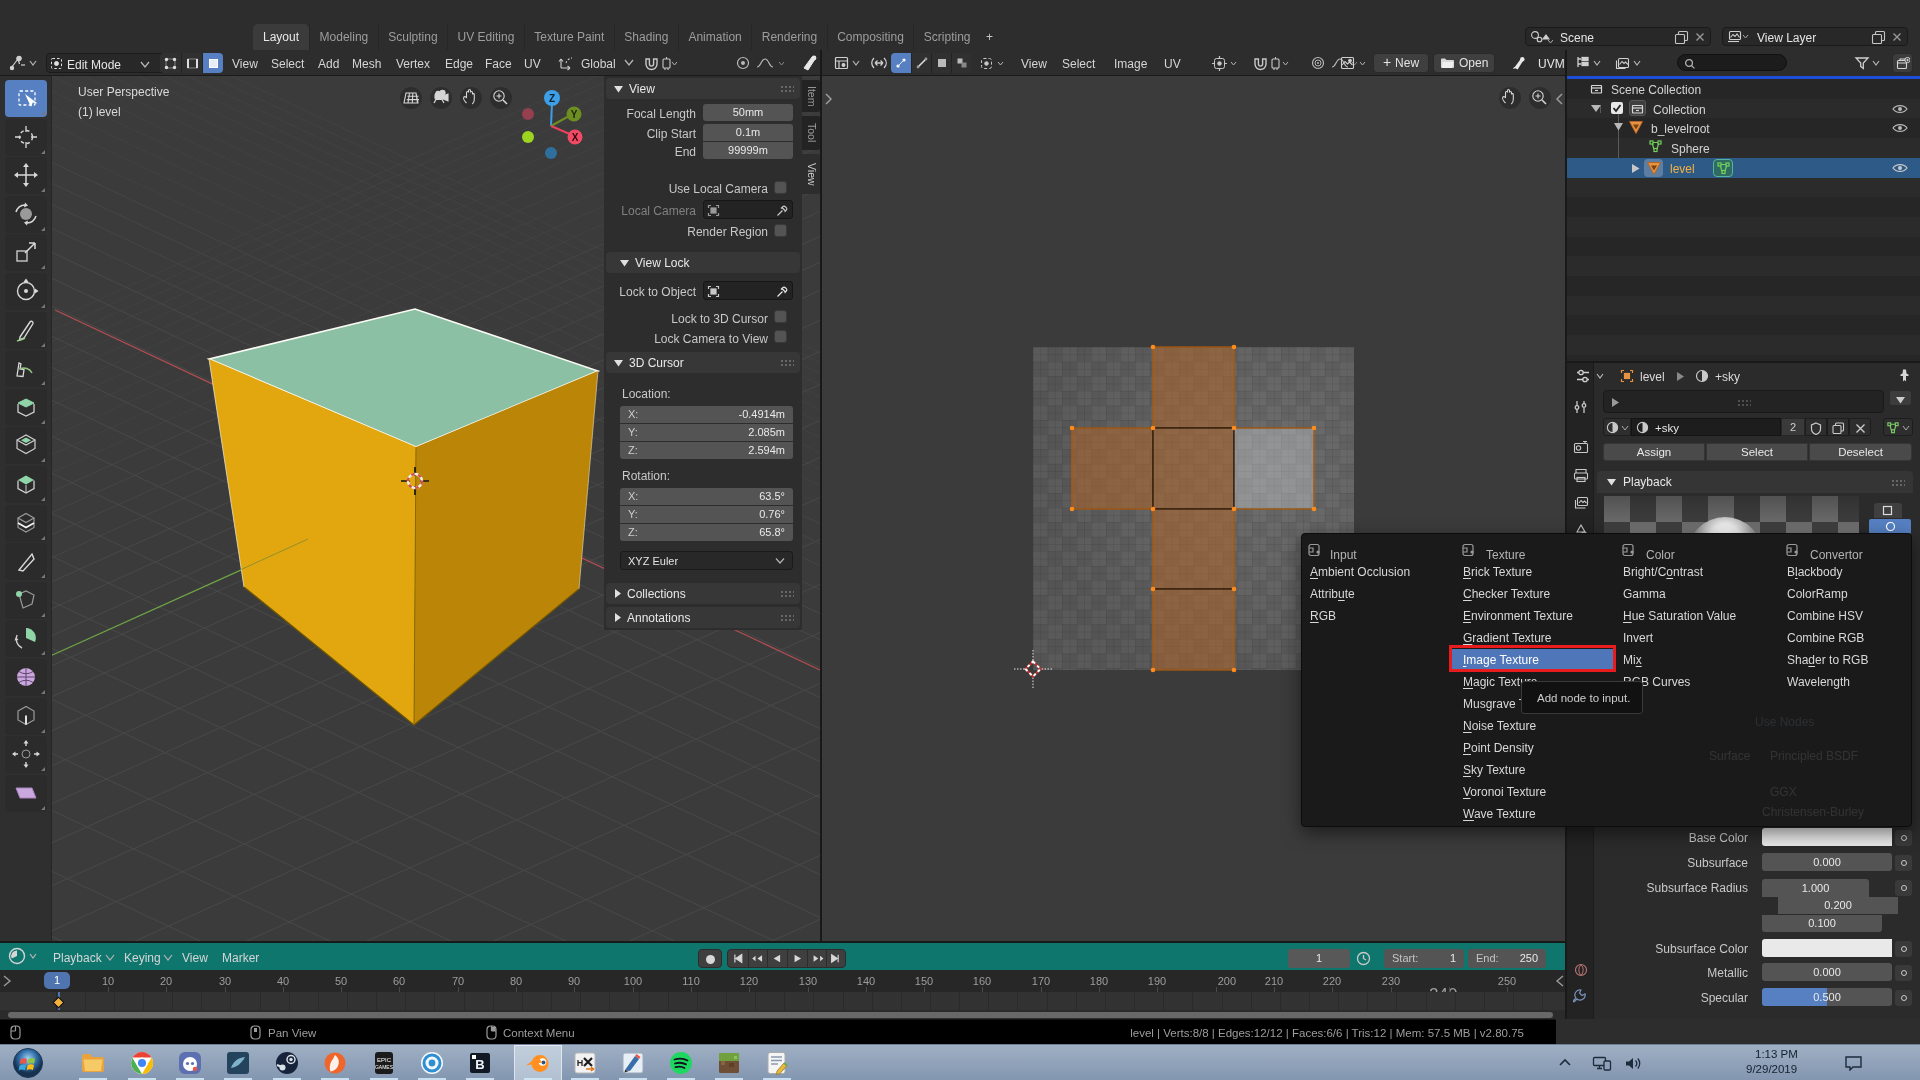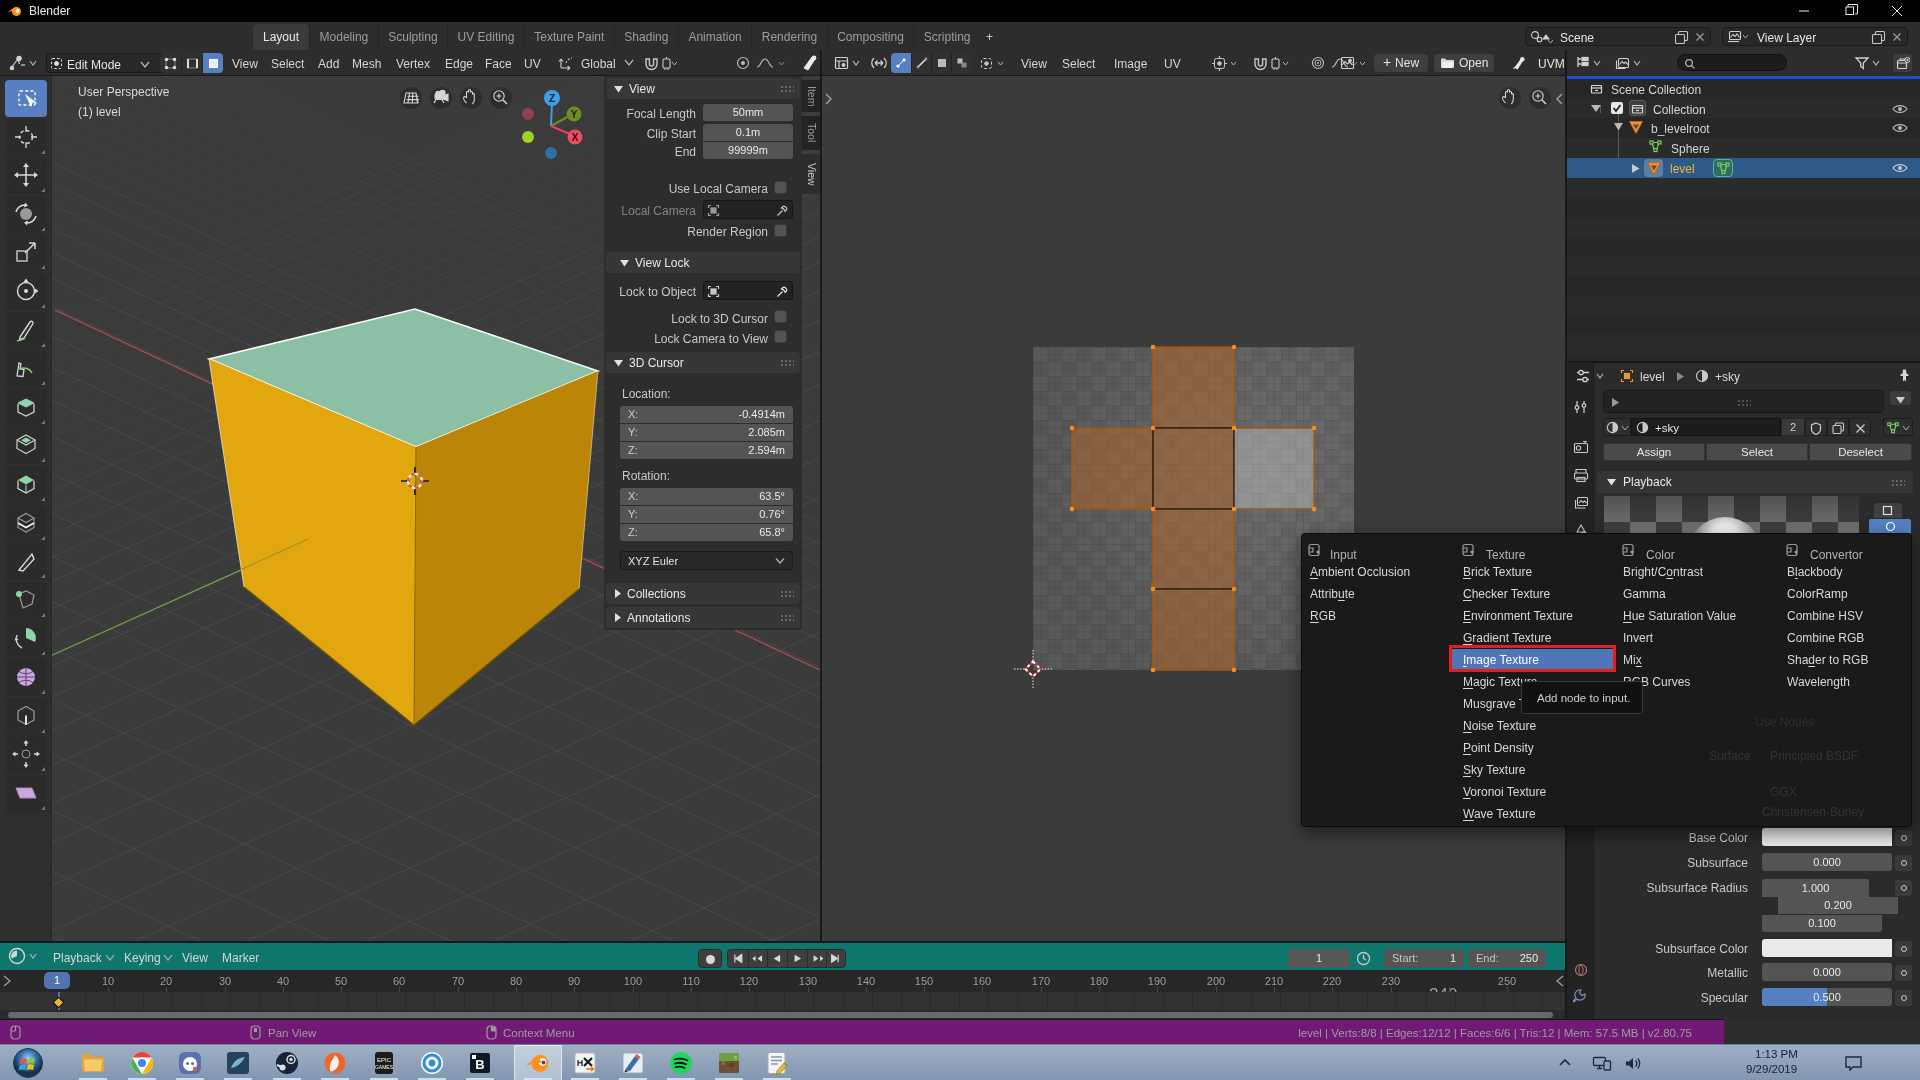--- a/index.html
+++ b/index.html
@@ -18,36 +18,20 @@
 .mi{position:absolute;font-size:12px;color:#d8d8d8;white-space:nowrap;line-height:1}
 .mh{position:absolute;font-size:12px;color:#b4b4b4;white-space:nowrap;line-height:1}
 u{text-decoration-thickness:1px;text-underline-offset:2px}
 .dot{position:absolute;left:328px;width:17px;height:16px;background:#3a3a3a;border-radius:3px}
 .dot::after{content:"";position:absolute;left:5.5px;top:5px;width:4px;height:4px;border:1.4px solid #c9c9c9;border-radius:50%}
 </style>
 </head>
 <body>
 <div id="root">
 
-<div class="abs" style="left:0;top:0;width:1920px;height:22px;background:#030303">
-  <svg class="abs" style="left:7px;top:3px" width="16" height="16" viewBox="0 0 16 16">
-    <circle cx="9.5" cy="8.5" r="4.5" fill="#ff9021"></circle>
-    <circle cx="10.5" cy="7.8" r="2" fill="#fff"></circle>
-    <path d="M1 9 L8 4 L10 7 Z" fill="#ff9021"></path>
-  </svg>
-  <span class="abs" style="left:29px;top:4px;font-size:12px;color:#e8e8e8">Blender</span>
-  <svg class="abs" style="left:1782px;top:0" width="138" height="22" viewBox="0 0 138 22">
-    <g stroke="#e8e8e8" stroke-width="1" fill="none">
-      <path d="M17 11 h10"></path>
-      <rect x="64" y="7" width="7.5" height="7.5"></rect>
-      <path d="M66 7 v-2.5 h9.5 v9.5 h-2.5"></path>
-      <path d="M110 6 l10 10 M120 6 l-10 10"></path>
-    </g>
-  </svg>
-</div>
 
 
 <div class="abs" style="left:253px;top:24px;height:26px;display:flex;font-size:12px;color:#9d9d9d">
   <div style="padding:6px 10px;background:#3b3b3b;color:#e8e8e8;border-radius:5px 5px 0 0">Layout</div>
   <div style="padding:6px 9.5px;border-left:1px solid #262626">Modeling</div>
   <div style="padding:6px 9.5px;border-left:1px solid #262626">Sculpting</div>
   <div style="padding:6px 9.5px;border-left:1px solid #262626">UV Editing</div>
   <div style="padding:6px 9.5px;border-left:1px solid #262626">Texture Paint</div>
   <div style="padding:6px 9.5px;border-left:1px solid #262626">Shading</div>
   <div style="padding:6px 9.5px;border-left:1px solid #262626">Animation</div>
@@ -1113,21 +1097,21 @@
         <span style="position:absolute;left:904px;top:5px;width:40px;text-align:center;font-size:11px;color:#9d9d9d">150</span>
         <div style="position:absolute;left:924px;bottom:0;width:1px;height:5px;background:#4a4a4a"></div>
         <span style="position:absolute;left:962px;top:5px;width:40px;text-align:center;font-size:11px;color:#9d9d9d">160</span>
         <div style="position:absolute;left:982px;bottom:0;width:1px;height:5px;background:#4a4a4a"></div>
         <span style="position:absolute;left:1021px;top:5px;width:40px;text-align:center;font-size:11px;color:#9d9d9d">170</span>
         <div style="position:absolute;left:1041px;bottom:0;width:1px;height:5px;background:#4a4a4a"></div>
         <span style="position:absolute;left:1079px;top:5px;width:40px;text-align:center;font-size:11px;color:#9d9d9d">180</span>
         <div style="position:absolute;left:1099px;bottom:0;width:1px;height:5px;background:#4a4a4a"></div>
         <span style="position:absolute;left:1137px;top:5px;width:40px;text-align:center;font-size:11px;color:#9d9d9d">190</span>
         <div style="position:absolute;left:1157px;bottom:0;width:1px;height:5px;background:#4a4a4a"></div>
-        <span style="position:absolute;left:1196px;top:5px;width:40px;text-align:center;font-size:11px;color:#9d9d9d">200</span>
+        <span style="position:absolute;left:1196px;top:5px;width:40px;text-align:right;font-size:11px;color:#9d9d9d">200</span>
         <div style="position:absolute;left:1216px;bottom:0;width:1px;height:5px;background:#4a4a4a"></div>
         <span style="position:absolute;left:1254px;top:5px;width:40px;text-align:center;font-size:11px;color:#9d9d9d">210</span>
         <div style="position:absolute;left:1274px;bottom:0;width:1px;height:5px;background:#4a4a4a"></div>
         <span style="position:absolute;left:1312px;top:5px;width:40px;text-align:center;font-size:11px;color:#9d9d9d">220</span>
         <div style="position:absolute;left:1332px;bottom:0;width:1px;height:5px;background:#4a4a4a"></div>
         <span style="position:absolute;left:1371px;top:5px;width:40px;text-align:center;font-size:11px;color:#9d9d9d">230</span>
         <div style="position:absolute;left:1391px;bottom:0;width:1px;height:5px;background:#4a4a4a"></div>
         <span style="position:absolute;left:1429px;top:15px;width:40px;text-align:left;font-size:17px;color:#9d9d9d">240</span>
         <div style="position:absolute;left:1449px;bottom:0;width:1px;height:5px;background:#4a4a4a"></div>
         <span style="position:absolute;left:1487px;top:5px;width:40px;text-align:center;font-size:11px;color:#9d9d9d">250</span>
@@ -1196,21 +1180,21 @@
         <div style="position:absolute;left:8px;top:1.5px;width:1545px;height:6.5px;background:#686868;border-radius:3.5px"></div>
       </div>
   <svg class="abs" style="left:2px;top:33px" width="10" height="12" viewBox="0 0 10 12">
         <path d="M2 1 l6 5 -6 5" fill="none" stroke="#9a9a9a" stroke-width="1.4"></path>
       </svg>
   <svg class="abs" style="left:1555px;top:33px" width="10" height="12" viewBox="0 0 10 12">
         <path d="M8 1 l-6 5 6 5" fill="none" stroke="#9a9a9a" stroke-width="1.4"></path>
       </svg>
 </div>
 
-<div id="status" class="abs" style="left:0;top:1019px;width:1724px;height:25px;background:#701a75;border-top:1px solid #161616">
+<div id="status" class="abs" style="left:0;top:1019px;width:1556px;height:25px;background:#000000;border-top:1px solid #161616">
   <svg class="abs" style="left:10px;top:5px" width="11" height="15" viewBox="0 0 11 15">
         <rect x="1" y="1" width="9" height="13" rx="3.5" fill="none" stroke="#9a9a9a" stroke-width="1.2"></rect>
         <path d="M5.5 1 v5 M1 6 h4.5" stroke="#9a9a9a" stroke-width="1.2"></path>
       </svg>
   <svg class="abs" style="left:250px;top:5px" width="11" height="15" viewBox="0 0 11 15">
         <rect x="1" y="1" width="9" height="13" rx="3.5" fill="none" stroke="#9a9a9a" stroke-width="1.2"></rect>
         <rect x="4" y="3" width="3" height="4" fill="#9a9a9a"></rect>
       </svg>
   <span class="abs" style="left:268px;top:7px;font-size:11.5px;color:#9d9d9d">Pan View</span>
   <svg class="abs" style="left:486px;top:5px" width="11" height="15" viewBox="0 0 11 15">

